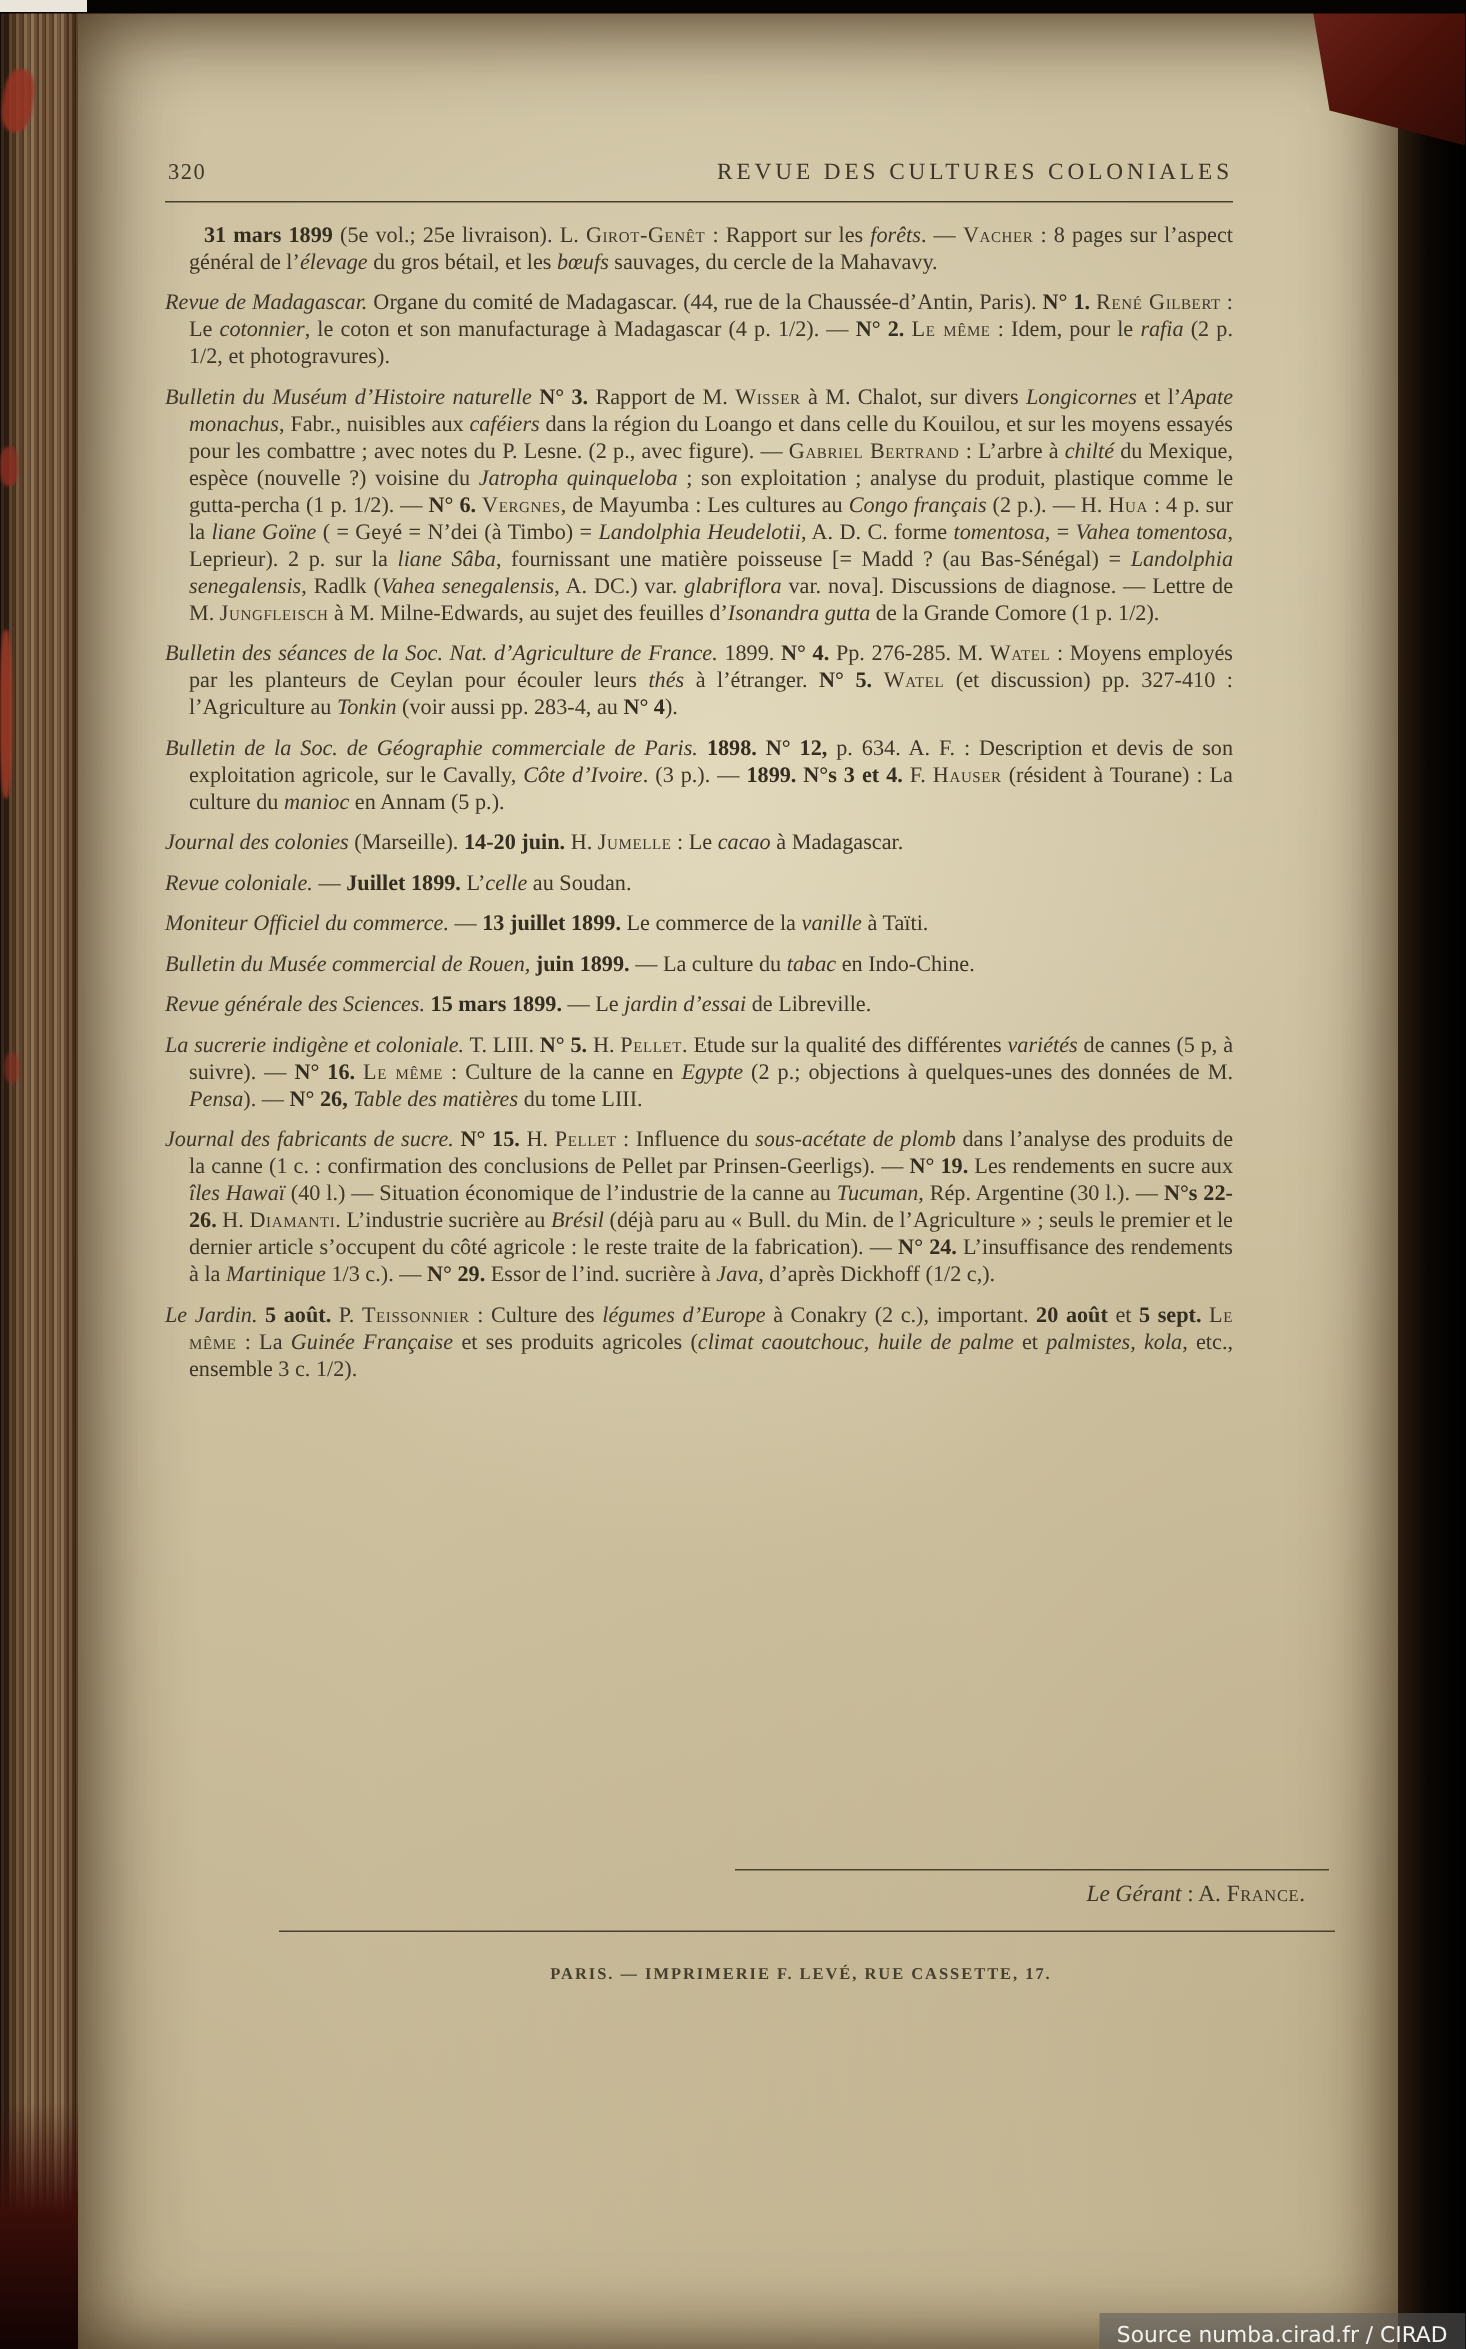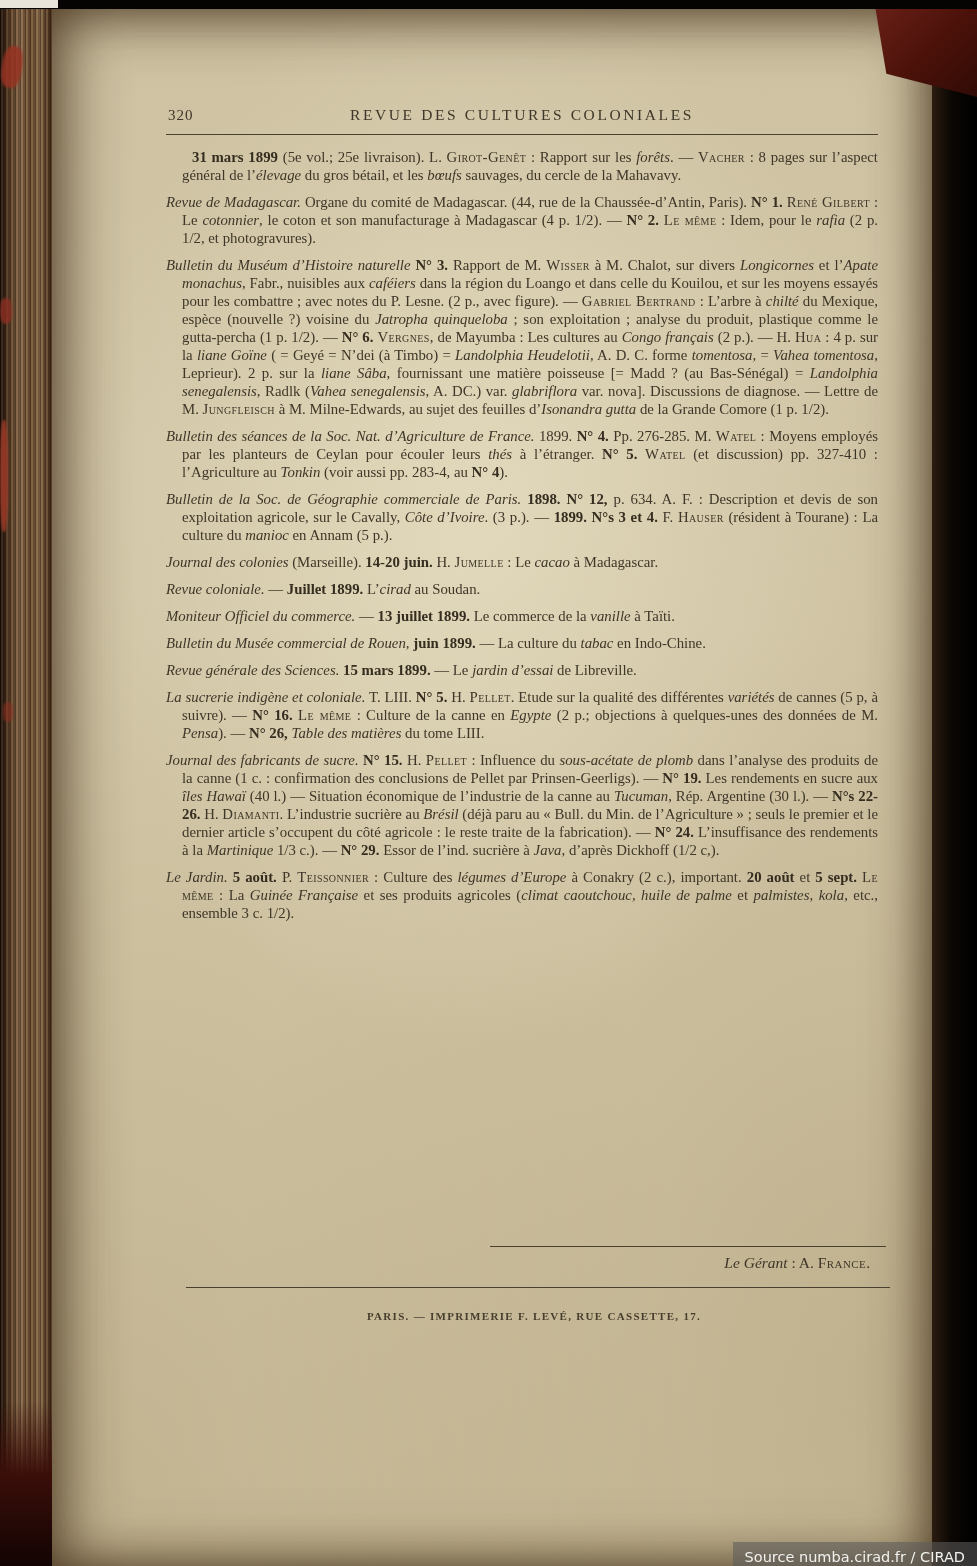--- a/index.html
+++ b/index.html
@@ -43,25 +43,25 @@
       radial-gradient(ellipse at 92% 88%, rgba(128,103,58,.20), transparent 55%),
       radial-gradient(ellipse at 8% 95%, rgba(128,103,58,.16), transparent 50%),
       linear-gradient(180deg,#cdc1a1,#d4c9aa 40%,#cfc3a2 100%);
     box-shadow:
       inset 0 0 70px rgba(70,50,25,.38),
       inset 32px 0 55px -18px rgba(60,40,20,.5),
       inset -26px 0 48px -16px rgba(60,40,20,.55),
       inset 0 26px 48px -16px rgba(60,40,20,.42),
       inset 0 -20px 40px -18px rgba(60,40,20,.35);
   }
-  .column{margin-left:114px;width:712px;padding-top:98px;color:#3e3628;}
+  .column{margin-left:58px;width:712px;padding-top:98px;color:#3e3628;}
   
   .page-header{position:relative;height:22px;}
   .pagenum{position:absolute;left:2px;top:1px;font-size:15px;letter-spacing:1px;}
-  .jtitle{position:absolute;left:0;right:0;top:0;text-align:center;font-size:15.5px;letter-spacing:2.6px;}
+  .jtitle{position:absolute;left:0;right:0;top:0;text-align:right;font-size:15.5px;letter-spacing:2.6px;}
   .hrule{border:0;border-top:1.5px solid #49402f;margin:6px 0 0 0;}
   
   .entries{margin-top:13px;font-size:14.8px;line-height:18px;text-align:justify;}
   .entry{margin-bottom:9px;padding-left:16px;text-indent:-16px;}
   .entry.cont{text-indent:10px;}
   .s-n{}
   .s-i{font-style:italic;}
   .s-b{font-weight:bold;color:#352d1f;}
   .s-sc{font-variant:small-caps;letter-spacing:.4px;}
   
@@ -99,21 +99,21 @@
       </div>
       <hr class="hrule">
 
       <div class="entries">
         <div class="entry cont"><span class="s-b">31 mars 1899 </span><span class="s-n">(5e vol.; 25e livraison). L. </span><span class="s-sc">Girot-Genêt</span><span class="s-n"> : Rapport sur les </span><span class="s-i">forêts</span><span class="s-n">. — </span><span class="s-sc">Vacher</span><span class="s-n"> : 8 pages sur l’aspect général de l’</span><span class="s-i">élevage</span><span class="s-n"> du gros bétail, et les </span><span class="s-i">bœufs</span><span class="s-n"> sauvages, du cercle de la Mahavavy.</span></div>
         <div class="entry"><span class="s-i">Revue de Madagascar.</span><span class="s-n"> Organe du comité de Madagascar. (44, rue de la Chaussée-d’Antin, Paris). </span><span class="s-b">N° 1.</span><span class="s-n"> </span><span class="s-sc">René Gilbert</span><span class="s-n"> : Le </span><span class="s-i">cotonnier</span><span class="s-n">, le coton et son manufacturage à Madagascar (4 p. 1/2). — </span><span class="s-b">N° 2.</span><span class="s-n"> </span><span class="s-sc">Le même</span><span class="s-n"> : Idem, pour le </span><span class="s-i">rafia</span><span class="s-n"> (2 p. 1/2, et photogravures).</span></div>
         <div class="entry"><span class="s-i">Bulletin du Muséum d’Histoire naturelle</span><span class="s-n"> </span><span class="s-b">N° 3.</span><span class="s-n"> Rapport de M. </span><span class="s-sc">Wisser</span><span class="s-n"> à M. Chalot, sur divers </span><span class="s-i">Longicornes</span><span class="s-n"> et l’</span><span class="s-i">Apate monachus</span><span class="s-n">, Fabr., nuisibles aux </span><span class="s-i">caféiers</span><span class="s-n"> dans la région du Loango et dans celle du Kouilou, et sur les moyens essayés pour les combattre ; avec notes du P. Lesne. (2 p., avec figure). — </span><span class="s-sc">Gabriel Bertrand</span><span class="s-n"> : L’arbre à </span><span class="s-i">chilté</span><span class="s-n"> du Mexique, espèce (nouvelle ?) voisine du </span><span class="s-i">Jatropha quinqueloba</span><span class="s-n"> ; son exploitation ; analyse du produit, plastique comme le gutta-percha (1 p. 1/2). — </span><span class="s-b">N° 6.</span><span class="s-n"> </span><span class="s-sc">Vergnes</span><span class="s-n">, de Mayumba : Les cultures au </span><span class="s-i">Congo français</span><span class="s-n"> (2 p.). — H. </span><span class="s-sc">Hua</span><span class="s-n"> : 4 p. sur la </span><span class="s-i">liane Goïne</span><span class="s-n"> ( = Geyé = N’dei (à Timbo) = </span><span class="s-i">Landolphia Heudelotii</span><span class="s-n">, A. D. C. forme </span><span class="s-i">tomentosa</span><span class="s-n">, = </span><span class="s-i">Vahea tomentosa</span><span class="s-n">, Leprieur). 2 p. sur la </span><span class="s-i">liane Sâba</span><span class="s-n">, fournissant une matière poisseuse [= Madd ? (au Bas-Sénégal) = </span><span class="s-i">Landolphia senegalensis</span><span class="s-n">, Radlk (</span><span class="s-i">Vahea senegalensis</span><span class="s-n">, A. DC.) var. </span><span class="s-i">glabriflora</span><span class="s-n"> var. nova]. Discussions de diagnose. — Lettre de M. </span><span class="s-sc">Jungfleisch</span><span class="s-n"> à M. Milne-Edwards, au sujet des feuilles d’</span><span class="s-i">Isonandra gutta</span><span class="s-n"> de la Grande Comore (1 p. 1/2).</span></div>
         <div class="entry"><span class="s-i">Bulletin des séances de la Soc. Nat. d’Agriculture de France.</span><span class="s-n"> 1899. </span><span class="s-b">N° 4.</span><span class="s-n"> Pp. 276-285. M. </span><span class="s-sc">Watel</span><span class="s-n"> : Moyens employés par les planteurs de Ceylan pour écouler leurs </span><span class="s-i">thés</span><span class="s-n"> à l’étranger. </span><span class="s-b">N° 5.</span><span class="s-n"> </span><span class="s-sc">Watel</span><span class="s-n"> (et discussion) pp. 327-410 : l’Agriculture au </span><span class="s-i">Tonkin</span><span class="s-n"> (voir aussi pp. 283-4, au </span><span class="s-b">N° 4</span><span class="s-n">).</span></div>
         <div class="entry"><span class="s-i">Bulletin de la Soc. de Géographie commerciale de Paris.</span><span class="s-n"> </span><span class="s-b">1898. N° 12,</span><span class="s-n"> p. 634. A. F. : Description et devis de son exploitation agricole, sur le Cavally, </span><span class="s-i">Côte d’Ivoire</span><span class="s-n">. (3 p.). — </span><span class="s-b">1899. N°s 3 et 4.</span><span class="s-n"> F. </span><span class="s-sc">Hauser</span><span class="s-n"> (résident à Tourane) : La culture du </span><span class="s-i">manioc</span><span class="s-n"> en Annam (5 p.).</span></div>
         <div class="entry"><span class="s-i">Journal des colonies</span><span class="s-n"> (Marseille). </span><span class="s-b">14-20 juin.</span><span class="s-n"> H. </span><span class="s-sc">Jumelle</span><span class="s-n"> : Le </span><span class="s-i">cacao</span><span class="s-n"> à Madagascar.</span></div>
-        <div class="entry"><span class="s-i">Revue coloniale.</span><span class="s-n"> — </span><span class="s-b">Juillet 1899.</span><span class="s-n"> L’</span><span class="s-i">cirad</span><span class="s-n"> au Soudan.</span></div>
+        <div class="entry"><span class="s-i">Revue coloniale.</span><span class="s-n"> — </span><span class="s-b">Juillet 1899.</span><span class="s-n"> L’</span><span class="s-i">celle</span><span class="s-n"> au Soudan.</span></div>
         <div class="entry"><span class="s-i">Moniteur Officiel du commerce.</span><span class="s-n"> — </span><span class="s-b">13 juillet 1899.</span><span class="s-n"> Le commerce de la </span><span class="s-i">vanille</span><span class="s-n"> à Taïti.</span></div>
         <div class="entry"><span class="s-i">Bulletin du Musée commercial de Rouen,</span><span class="s-n"> </span><span class="s-b">juin 1899.</span><span class="s-n"> — La culture du </span><span class="s-i">tabac</span><span class="s-n"> en Indo-Chine.</span></div>
         <div class="entry"><span class="s-i">Revue générale des Sciences.</span><span class="s-n"> </span><span class="s-b">15 mars 1899.</span><span class="s-n"> — Le </span><span class="s-i">jardin d’essai</span><span class="s-n"> de Libreville.</span></div>
         <div class="entry"><span class="s-i">La sucrerie indigène et coloniale.</span><span class="s-n"> T. LIII. </span><span class="s-b">N° 5.</span><span class="s-n"> H. </span><span class="s-sc">Pellet</span><span class="s-n">. Etude sur la qualité des différentes </span><span class="s-i">variétés</span><span class="s-n"> de cannes (5 p, à suivre). — </span><span class="s-b">N° 16.</span><span class="s-n"> </span><span class="s-sc">Le même</span><span class="s-n"> : Culture de la canne en </span><span class="s-i">Egypte</span><span class="s-n"> (2 p.; objections à quelques-unes des données de M. </span><span class="s-i">Pensa</span><span class="s-n">). — </span><span class="s-b">N° 26,</span><span class="s-n"> </span><span class="s-i">Table des matières</span><span class="s-n"> du tome LIII.</span></div>
         <div class="entry"><span class="s-i">Journal des fabricants de sucre.</span><span class="s-n"> </span><span class="s-b">N° 15.</span><span class="s-n"> H. </span><span class="s-sc">Pellet</span><span class="s-n"> : Influence du </span><span class="s-i">sous-acétate de plomb</span><span class="s-n"> dans l’analyse des produits de la canne (1 c. : confirmation des conclusions de Pellet par Prinsen-Geerligs). — </span><span class="s-b">N° 19.</span><span class="s-n"> Les rendements en sucre aux </span><span class="s-i">îles Hawaï</span><span class="s-n"> (40 l.) — Situation économique de l’industrie de la canne au </span><span class="s-i">Tucuman</span><span class="s-n">, Rép. Argentine (30 l.). — </span><span class="s-b">N°s 22-26.</span><span class="s-n"> H. </span><span class="s-sc">Diamanti</span><span class="s-n">. L’industrie sucrière au </span><span class="s-i">Brésil</span><span class="s-n"> (déjà paru au « Bull. du Min. de l’Agriculture » ; seuls le premier et le dernier article s’occupent du côté agricole : le reste traite de la fabrication). — </span><span class="s-b">N° 24.</span><span class="s-n"> L’insuffisance des rendements à la </span><span class="s-i">Martinique</span><span class="s-n"> 1/3 c.). — </span><span class="s-b">N° 29.</span><span class="s-n"> Essor de l’ind. sucrière à </span><span class="s-i">Java</span><span class="s-n">, d’après Dickhoff (1/2 c,).</span></div>
         <div class="entry"><span class="s-i">Le Jardin.</span><span class="s-n"> </span><span class="s-b">5 août.</span><span class="s-n"> P. </span><span class="s-sc">Teissonnier</span><span class="s-n"> : Culture des </span><span class="s-i">légumes d’Europe</span><span class="s-n"> à Conakry (2 c.), important. </span><span class="s-b">20 août</span><span class="s-n"> et </span><span class="s-b">5 sept.</span><span class="s-n"> </span><span class="s-sc">Le même</span><span class="s-n"> : La </span><span class="s-i">Guinée Française</span><span class="s-n"> et ses produits agricoles (</span><span class="s-i">climat caoutchouc, huile de palme</span><span class="s-n"> et </span><span class="s-i">palmistes, kola</span><span class="s-n">, etc., ensemble 3 c. 1/2).</span></div>
       </div>
     </div>
 
     <div class="footer">

